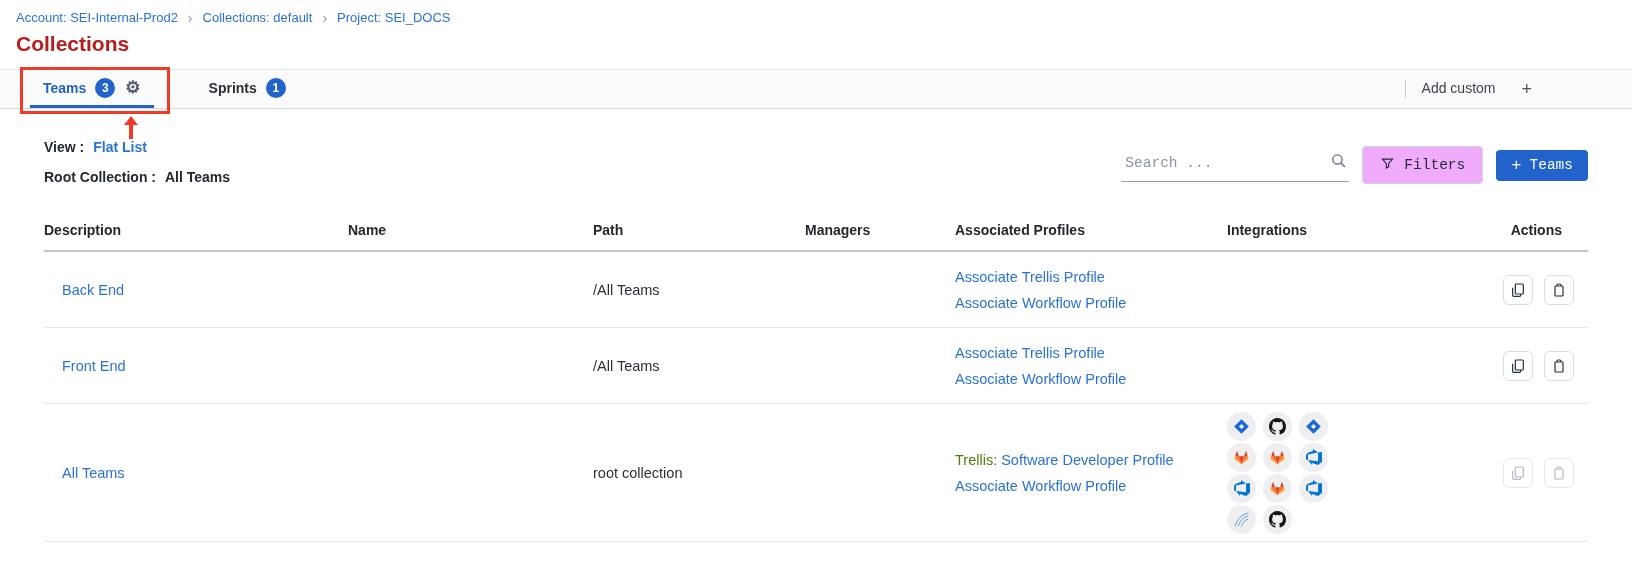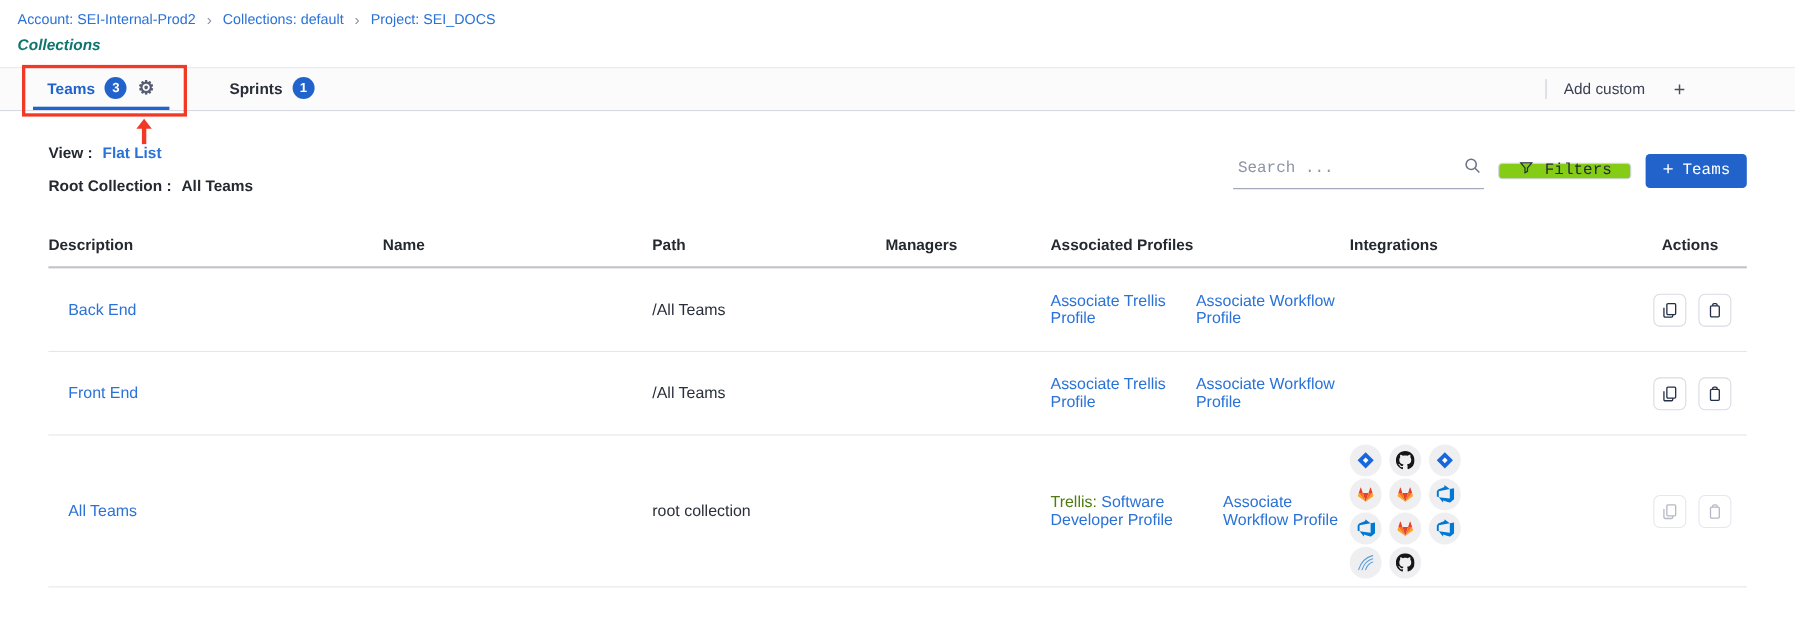--- a/index.html
+++ b/index.html
@@ -14,21 +14,21 @@
   body{
     width:1632px;height:583px;background:#fff;overflow:hidden;position:relative;
     font-family:"Liberation Sans",sans-serif;color:var(--dark);
   }
   a{text-decoration:none;}
   
   .breadcrumb{padding:10px 0 0 16px;font-size:13px;display:flex;align-items:center;gap:10px;}
   .breadcrumb a{color:var(--link);cursor:pointer;}
   .breadcrumb .sep{color:#8f93a8;font-size:14px;line-height:1;}
   
-  .page-title{margin:7px 0 0 16px;font-size:14px;font-weight:700;color:#0f766e;font-style:italic;}
+  .page-title{margin:7px 0 0 16px;font-size:21px;font-weight:700;color:#b91c1c;}
   
   .tabbar-wrap{position:relative;margin-top:13px;}
   .tabbar{height:40px;background:#fbfbfc;border-top:1px solid #e9eaf0;border-bottom:1px solid #d8dae3;
     display:flex;align-items:stretch;padding-left:30px;}
   .tab{display:flex;align-items:center;gap:9px;padding:0 13px;font-size:14px;font-weight:600;
     color:#2b2f3a;cursor:pointer;border-bottom:3px solid transparent;}
   .tab + .tab{margin-left:42px;}
   .tab.active{color:var(--primary);border-bottom-color:var(--primary);}
   .badge{min-width:20px;height:20px;border-radius:10px;background:var(--primary);color:#fff;
     font-size:12px;font-weight:700;display:inline-flex;align-items:center;justify-content:center;padding:0 6px;}
@@ -48,38 +48,38 @@
   .toolbar{margin:30px 44px 0;display:flex;justify-content:space-between;align-items:flex-start;}
   .meta-line{font-size:14px;font-weight:700;color:#24292f;}
   .meta-line + .meta-line{margin-top:14px;}
   .meta-line .mval{margin-left:9px;}
   .view-value{color:var(--link);cursor:pointer;}
   .root-value{color:#24292f;}
   .toolbar-right{display:flex;align-items:center;gap:13px;margin-top:7px;font-family:Liberation Mono, monospace;}
   .searchbox{width:228px;display:flex;align-items:center;border-bottom:1px solid #9aa0b5;padding:4px 2px 7px;}
   .searchbox input{border:none;outline:none;flex:1;font-size:14.5px;color:#3a3f52;background:transparent;font-family:inherit;}
   .searchbox input::placeholder{color:#8e92a6;}
-  .btn-filters{height:15px;display:flex;align-items:center;gap:9px;padding:0 17px;background:#84cc16;
+  .btn-filters{height:38px;display:flex;align-items:center;gap:9px;padding:0 17px;background:#f0abfc;
     border:1px solid #d2d4df;border-radius:4px;font-size:14.5px;color:#262b36;cursor:pointer;font-family:inherit;}
   .btn-teams{height:31px;display:flex;align-items:center;gap:8px;padding:0 15px;background:var(--primary);
     border:none;border-radius:4px;font-size:14.5px;color:#fff;cursor:pointer;font-family:inherit;}
   .btn-teams .plus{font-size:17px;line-height:1;}
   
   .table{margin:27px 44px 0;}
   .thead,.trow{display:grid;grid-template-columns:286px 263px 212px 150px 272px 193px minmax(0,1fr);align-items:center;}
   .thead{font-size:14px;font-weight:700;color:#24292f;padding:10px 0 12px;border-bottom:2px solid #c2c4ce;}
   .th.first,.cell.name{padding-left:18px;}
   .th.actions{text-align:right;padding-right:26px;}
   .trow{border-bottom:1px solid #e5e6ed;}
   .trow.h76{height:76px;}
   .trow.h138{height:138px;}
   .cell{font-size:14.5px;}
   .cell.name a{color:var(--link);cursor:pointer;}
   .cell.path{color:#2a2f3a;}
-  .profiles{display:flex;flex-direction:row;gap:10px;}
+  .profiles{display:flex;flex-direction:column;gap:10px;}
   .pline .prefix{color:#4d7c0f;}
   .pline a{color:var(--link);cursor:pointer;}
   .int-grid{display:grid;grid-template-columns:repeat(3,29px);gap:2px 7px;width:101px;}
   .int-circle{width:29px;height:29px;border-radius:50%;background:#efeff2;display:flex;align-items:center;justify-content:center;}
   .int-circle svg{display:block;}
   .cell.actions{display:flex;justify-content:flex-end;gap:11px;padding-right:14px;}
   .icon-btn{width:30px;height:30px;border:1px solid #dadbe4;background:#fff;border-radius:6px;
     display:flex;align-items:center;justify-content:center;color:#232e48;cursor:pointer;padding:0;}
   .icon-btn.disabled{color:#b6b8c6;border-color:#e6e7ee;cursor:default;}
 </style>

